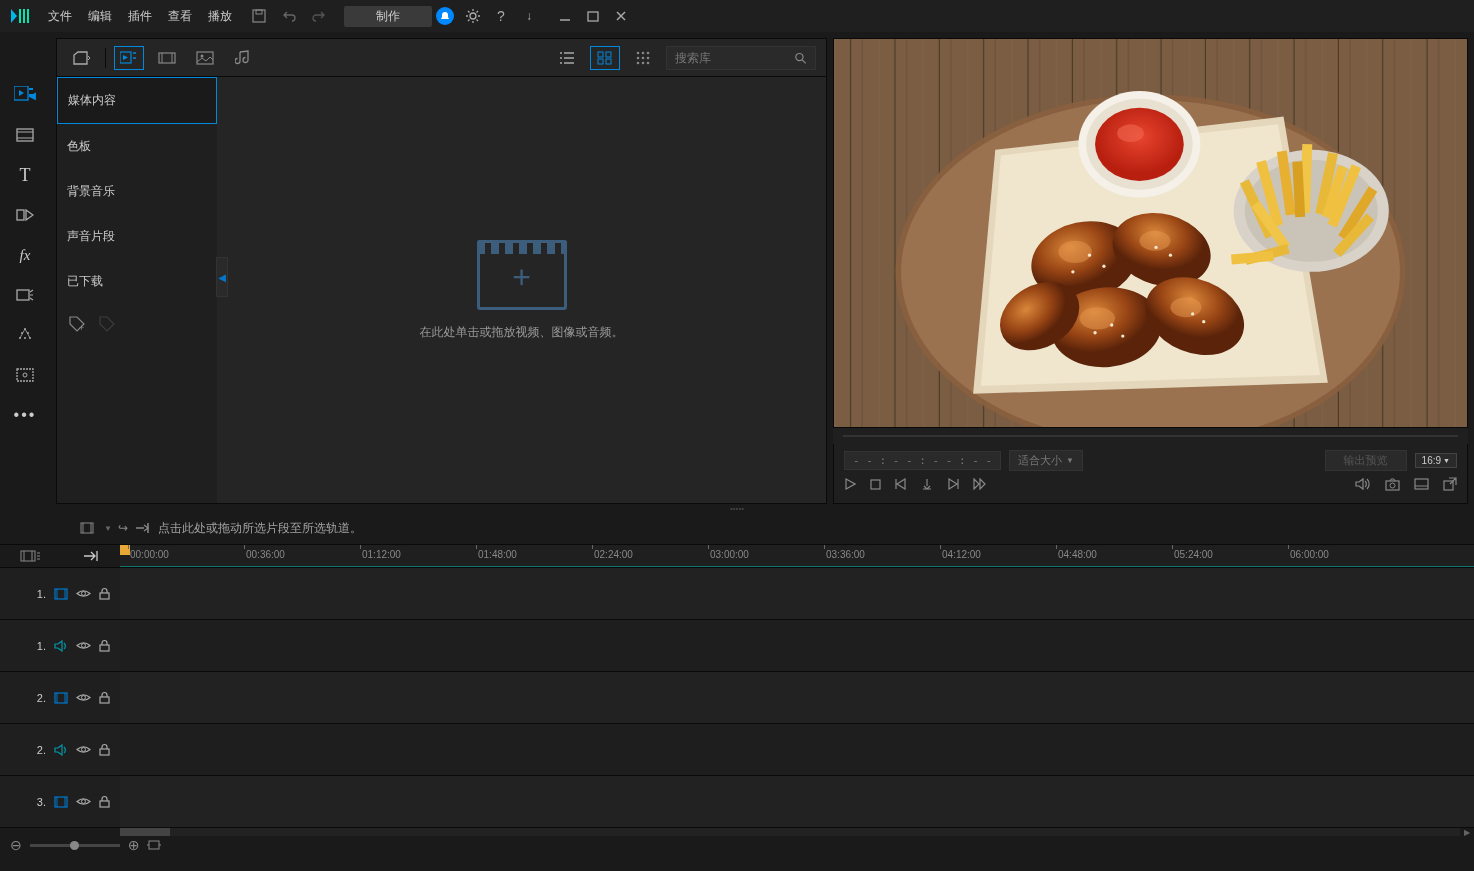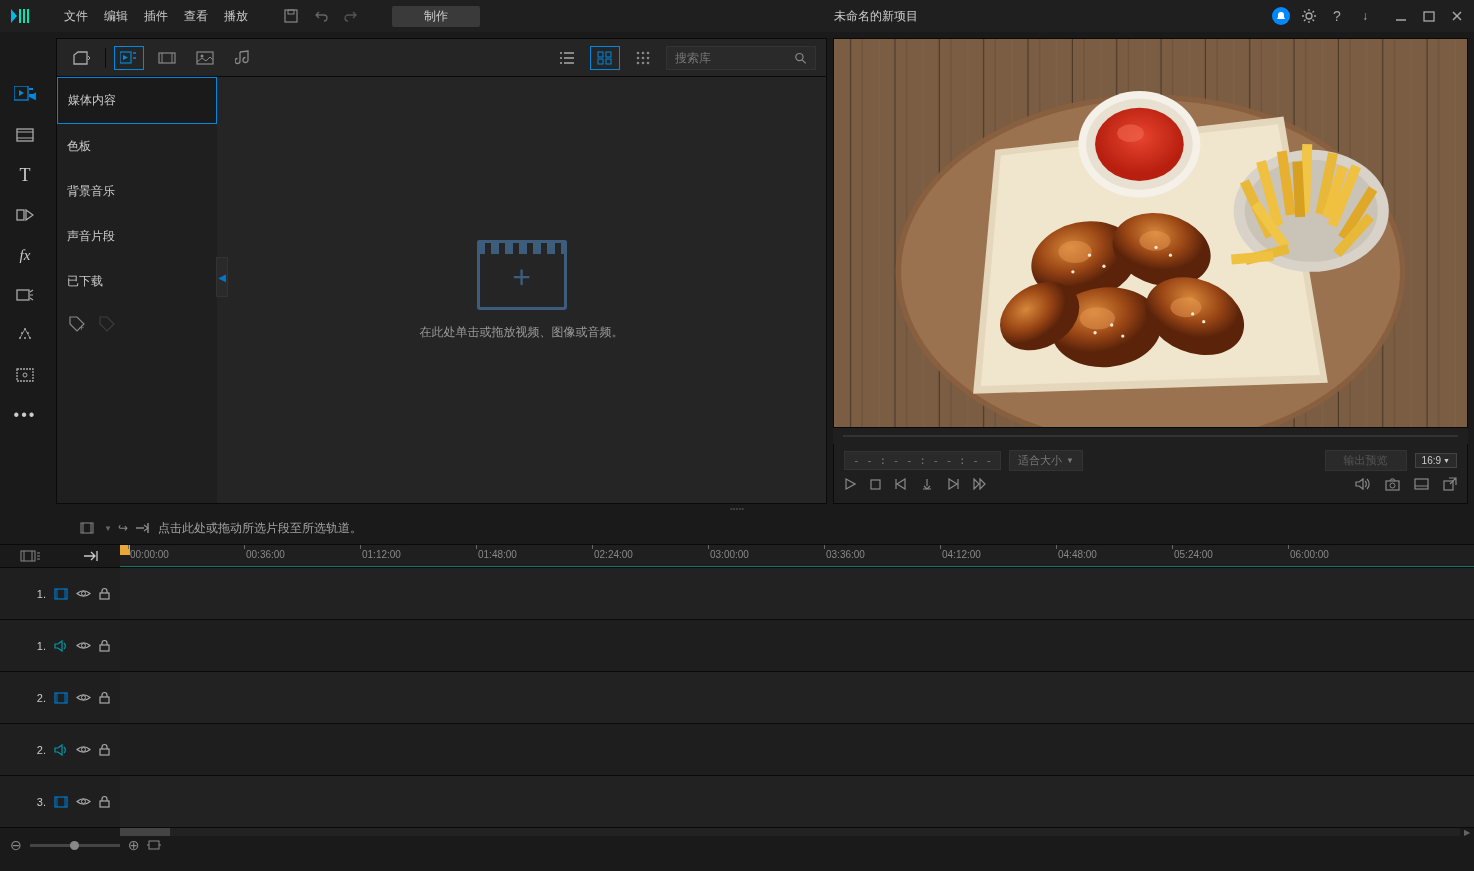--- a/index.html
+++ b/index.html
@@ -1,19 +1,19 @@
 <!DOCTYPE html>
 <html><head>
 <meta charset="utf-8">
 <style>
 * { margin: 0; padding: 0; box-sizing: border-box; font-family: "Microsoft YaHei", sans-serif; }
 body { background: #1a1a1a; color: #ccc; width: 1474px; height: 871px; overflow: hidden; font-size: 12px; }
 
 
-.titlebar { height: 32px; background: #1f1f1f; display: flex; align-items: center; padding: 0 8px; gap: 20px; }
+.titlebar { height: 32px; background: #1f1f1f; display: flex; align-items: center; padding: 0 8px; gap: 4px; }
 .logo { width: 24px; height: 24px; display: flex; align-items: center; justify-content: center; }
 .menu { display: flex; gap: 16px; margin-left: 12px; }
 .menu-item { color: #ccc; cursor: pointer; font-size: 12px; }
 .titlebar-icons { display: flex; gap: 12px; margin-left: 14px; align-items: center; }
 .icon-btn { width: 18px; height: 18px; display: flex; align-items: center; justify-content: center; color: #888; cursor: pointer; }
 .produce-btn { background: #3a3a3a; padding: 2px 32px; color: #ccc; cursor: pointer; font-size: 12px; border-radius: 2px; margin-left: 12px; }
 .project-title { flex: 1; text-align: center; color: #ccc; font-size: 12px; }
 .titlebar-right { display: flex; gap: 10px; align-items: center; }
 .notif-icon { width: 18px; height: 18px; background: #0088ff; border-radius: 50%; display: flex; align-items: center; justify-content: center; color: #fff; font-size: 10px; }
 .win-controls { display: flex; gap: 10px; margin-left: 8px; }
@@ -134,21 +134,20 @@
           <path d="M5 3 L2 6 L5 9 M2 6 H10 A3 3 0 0 1 10 12" fill="none" stroke="#666" stroke-width="1.3"></path>
         </svg>
       </span>
     <span class="icon-btn">
         <svg width="14" height="14" viewBox="0 0 14 14">
           <path d="M9 3 L12 6 L9 9 M12 6 H4 A3 3 0 0 0 4 12" fill="none" stroke="#555" stroke-width="1.3"></path>
         </svg>
       </span>
   </div>
   <div class="produce-btn">制作</div>
-  <div class="project-title">未命名的新项目</div>
   <div class="titlebar-right">
     <div class="notif-icon">
       <svg width="10" height="10" viewBox="0 0 10 10">
           <path d="M5 1 A3 3 0 0 1 8 4 V6 L9 8 H1 L2 6 V4 A3 3 0 0 1 5 1" fill="#fff"></path>
         </svg>
     </div>
     <span class="icon-btn">
         <svg width="16" height="16" viewBox="0 0 16 16">
           <circle cx="8" cy="8" r="3" fill="none" stroke="#aaa" stroke-width="1.3"></circle>
           <path d="M8 1 V3 M8 13 V15 M1 8 H3 M13 8 H15 M3 3 L4.5 4.5 M11.5 11.5 L13 13 M3 13 L4.5 11.5 M11.5 4.5 L13 3" stroke="#aaa" stroke-width="1.3"></path>

